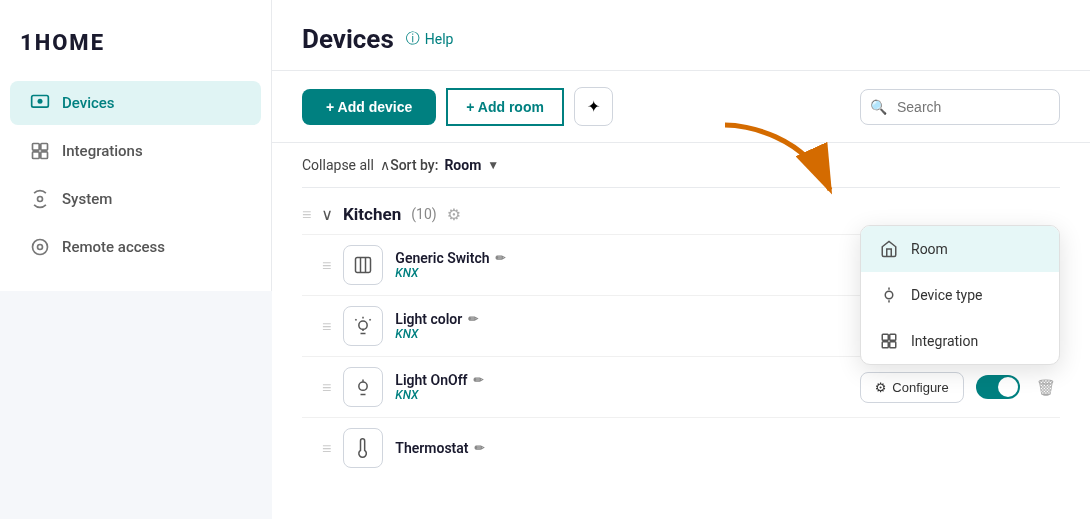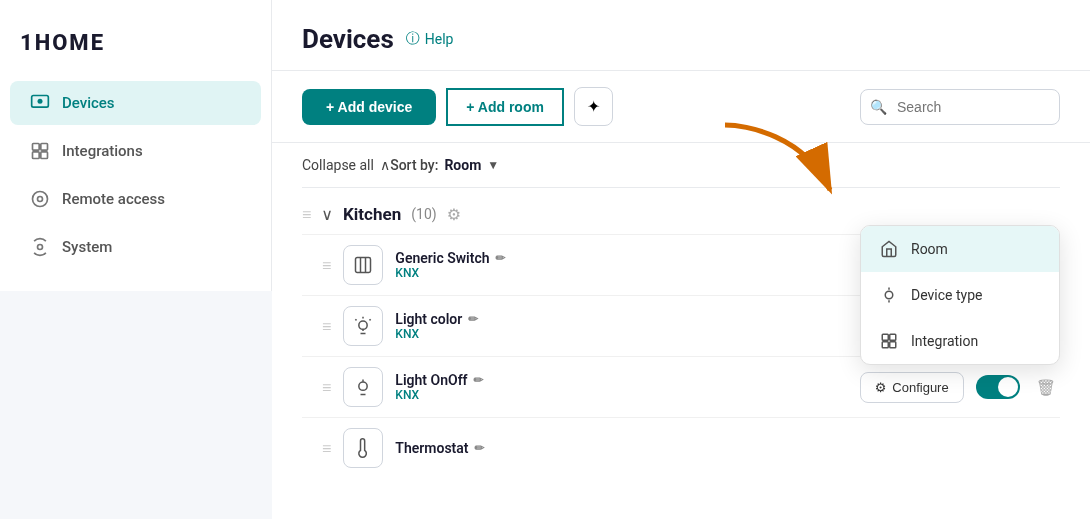--- a/index.html
+++ b/index.html
@@ -51,21 +51,21 @@
     .room-title { font-size: 17px; font-weight: 700; color: #1a1a2e; }
     .room-count { color: #888; font-size: 14px; }
     .room-settings { color: #aaa; cursor: pointer; }
 
     
     .device-row { display: flex; align-items: center; gap: 12px; padding: 10px 0 10px 20px; border-top: 1px solid #f0f0f0; }
     .device-icon-wrap { width: 40px; height: 40px; border: 1.5px solid #d0d5dd; border-radius: 8px; display: flex; align-items: center; justify-content: center; color: #666; flex-shrink: 0; }
     .device-info { flex: 1; }
     .device-name { font-size: 14px; font-weight: 600; color: #1a1a2e; display: flex; align-items: center; gap: 6px; }
     .device-name .edit-icon { color: #888; font-size: 12px; cursor: pointer; }
-    .device-integration { color: #008080; font-size: 12px; font-weight: 500; }
+    .device-integration { color: #008080; font-size: 12px; font-weight: 500; font-style: italic; }
     .btn-configure { display: flex; align-items: center; gap: 6px; background: #fff; border: 1px solid #d0d5dd; border-radius: 8px; padding: 7px 14px; font-size: 13px; color: #333; cursor: pointer; font-weight: 500; }
     .toggle { width: 44px; height: 24px; background: #008080; border-radius: 12px; position: relative; cursor: pointer; flex-shrink: 0; }
     .toggle::after { content: ''; position: absolute; width: 20px; height: 20px; background: #fff; border-radius: 50%; top: 2px; right: 2px; }
     .btn-delete { color: #aaa; cursor: pointer; font-size: 16px; background: none; border: none; padding: 4px; }
 
     
     .chevron-down { font-size: 12px; color: #555; }
   </style>
 </head>
 <body>
@@ -92,35 +92,35 @@
             <rect x="3" y="13" width="8" height="8" rx="1"></rect>
             <rect x="13" y="13" width="8" height="8" rx="1"></rect>
           </svg>
       </span>
       <span>Integrations</span>
     </div>
 
     <div class="nav-item">
       <span class="nav-icon">
         <svg viewBox="0 0 24 24" fill="none" stroke="#777" stroke-width="2">
+            <circle cx="12" cy="12" r="3"></circle>
+            <path d="M19.07 4.93a10 10 0 0 0-14.14 0M4.93 19.07a10 10 0 0 0 14.14 0"></path>
+          </svg>
+      </span>
+      <span>System</span>
+    </div>
+
+    <div class="nav-item">
+      <span class="nav-icon">
+        <svg viewBox="0 0 24 24" fill="none" stroke="#777" stroke-width="2">
             <circle cx="12" cy="12" r="9"></circle>
             <circle cx="12" cy="12" r="3"></circle>
           </svg>
       </span>
       <span>Remote access</span>
-    </div>
-
-    <div class="nav-item">
-      <span class="nav-icon">
-        <svg viewBox="0 0 24 24" fill="none" stroke="#777" stroke-width="2">
-            <circle cx="12" cy="12" r="3"></circle>
-            <path d="M19.07 4.93a10 10 0 0 0-14.14 0M4.93 19.07a10 10 0 0 0 14.14 0"></path>
-          </svg>
-      </span>
-      <span>System</span>
     </div>
   </div>
 </nav>
 
 <main class="main">
 
   <div class="page-header">
     <h1 class="page-title">Devices</h1>
     <div class="help-link">
       <span>ⓘ</span>

